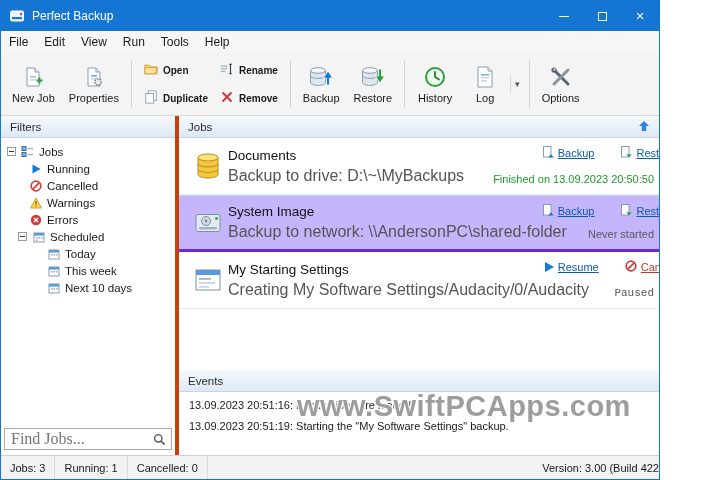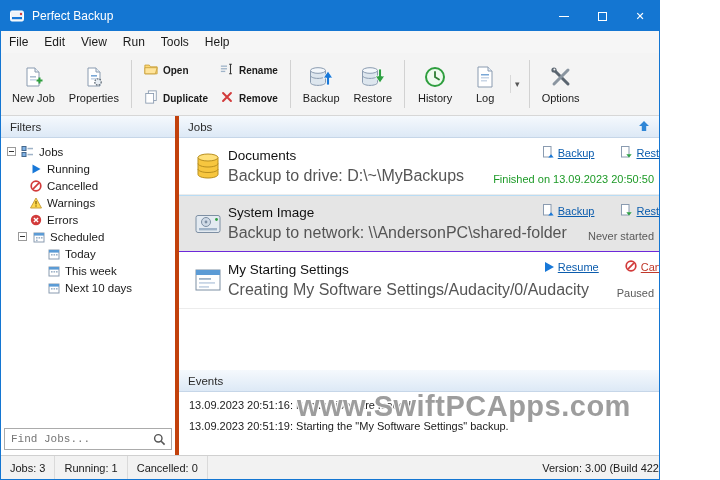--- a/index.html
+++ b/index.html
@@ -43,28 +43,28 @@
   .tree-row { display:flex; align-items:center; height:17px; gap:5px; white-space:nowrap; }
   .tree-row.lvl1 { margin-left:22px; }
   .tree-row.lvl1e { margin-left:11px; }
   .tree-row.lvl2 { margin-left:40px; }
   .expander { width:9px; height:9px; border:1px solid #9a9a9a; background:#fff; position:relative; flex:none; }
   .expander::after { content:""; position:absolute; left:1px; right:1px; top:3px; height:1px; background:#333; }
   .t-ico { width:13px; height:13px; display:inline-flex; align-items:center; justify-content:center; flex:none; }
 
   
   .find-box { margin:3px 3px 5px 3px; height:22px; border:1px solid #ababab; background:#fff; display:flex; align-items:center; flex:none; }
-  .find-box input { flex:1; min-width:0; border:none; outline:none; font-size:11px; padding:0 6px; color:#333; font-family:Liberation Mono, monospace; background:transparent; }
+  .find-box input { flex:1; min-width:0; border:none; outline:none; font-size:16px; padding:0 6px; color:#333; font-family:Liberation Serif, serif; background:transparent; }
   .find-ico { padding:0 5px; display:flex; }
 
   
   .main { flex:1; min-width:0; display:flex; flex-direction:column; background:#fff; }
   .jobs-list { height:232px; flex:none; overflow:hidden; position:relative; }
   .job-row { height:57px; position:relative; display:flex; align-items:center; padding-left:14px; border-bottom:1px solid #ececec; overflow:visible; }
-  .job-row.selected { background:#e5e5e5; border-top:1px solid #b9dcf4; border-bottom:1px solid #6d28d9; }
+  .job-row.selected { background:#c4b5fd; border-top:1px solid #b9dcf4; border-bottom:3px solid #6d28d9; }
   .job-icon { width:34px; flex:none; display:flex; align-items:center; }
   .job-text { margin-left:1px; }
   .job-title { font-size:13.5px; color:#111; }
   .job-sub { font-size:16px; color:#555; margin-top:4px; }
   .job-links { position:absolute; top:8px; right:-16px; display:flex; gap:26px; white-space:nowrap; }
   .link { display:flex; align-items:center; gap:4px; font-size:11px; }
   .link .lk { color:#0b5cad; text-decoration:underline; cursor:pointer; }
   .link .lk.red { color:#c0392b; }
   .job-status { position:absolute; right:5px; bottom:9px; font-size:11px; white-space:nowrap; }
   .play-tri { width:0; height:0; border-left:9px solid #1878d8; border-top:5.5px solid transparent; border-bottom:5.5px solid transparent; display:inline-block; }
@@ -488,21 +488,21 @@
             <span class="link">
               <span>
                 <svg width="12" height="12" viewBox="0 0 12 12">
                   <circle cx="6" cy="6" r="4.8" fill="#fff" stroke="#d23b3b" stroke-width="1.7"></circle>
                   <path d="M2.9 9.1L9.1 2.9" stroke="#d23b3b" stroke-width="1.7"></path>
                 </svg>
               </span>
               <span class="lk red">Cancel</span>
             </span>
           </div>
-          <div class="job-status" style="color: rgb(90, 90, 90);">Paused</div>
+          <div class="job-status" style="color: rgb(90, 90, 90); font-family: Liberation Mono, monospace;">Paused</div>
         </div>
 
       </div>
 
       <div class="panel-header">
         <span>Events</span>
       </div>
       <div class="events">
         <div class="event-line">13.09.2023 20:51:16: Backup jobs are loaded.</div>
         <div class="event-line">13.09.2023 20:51:19: Starting the "My Software Settings" backup.</div>

